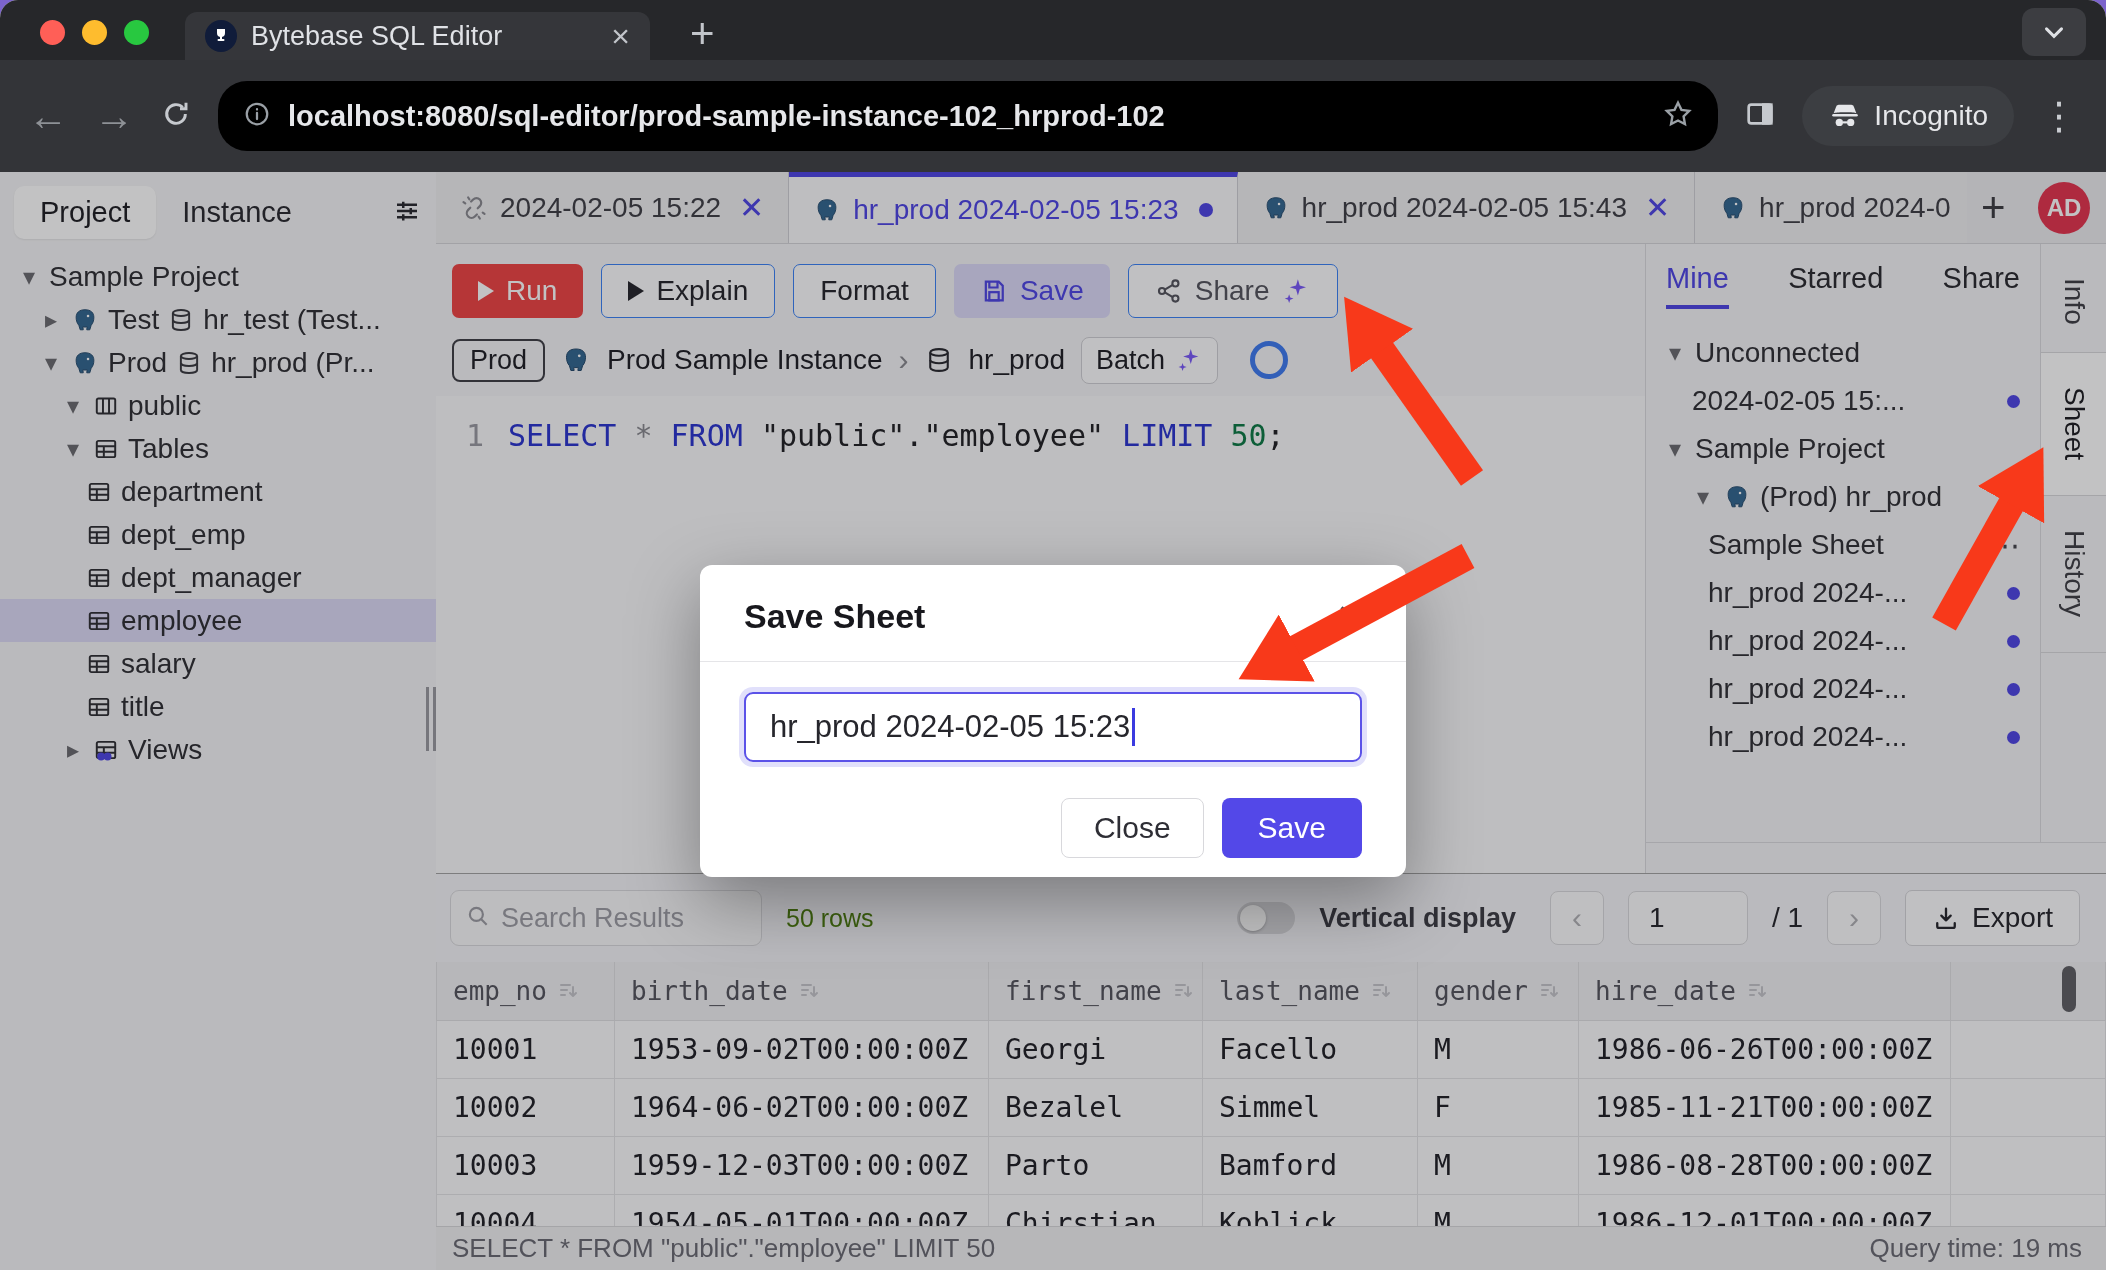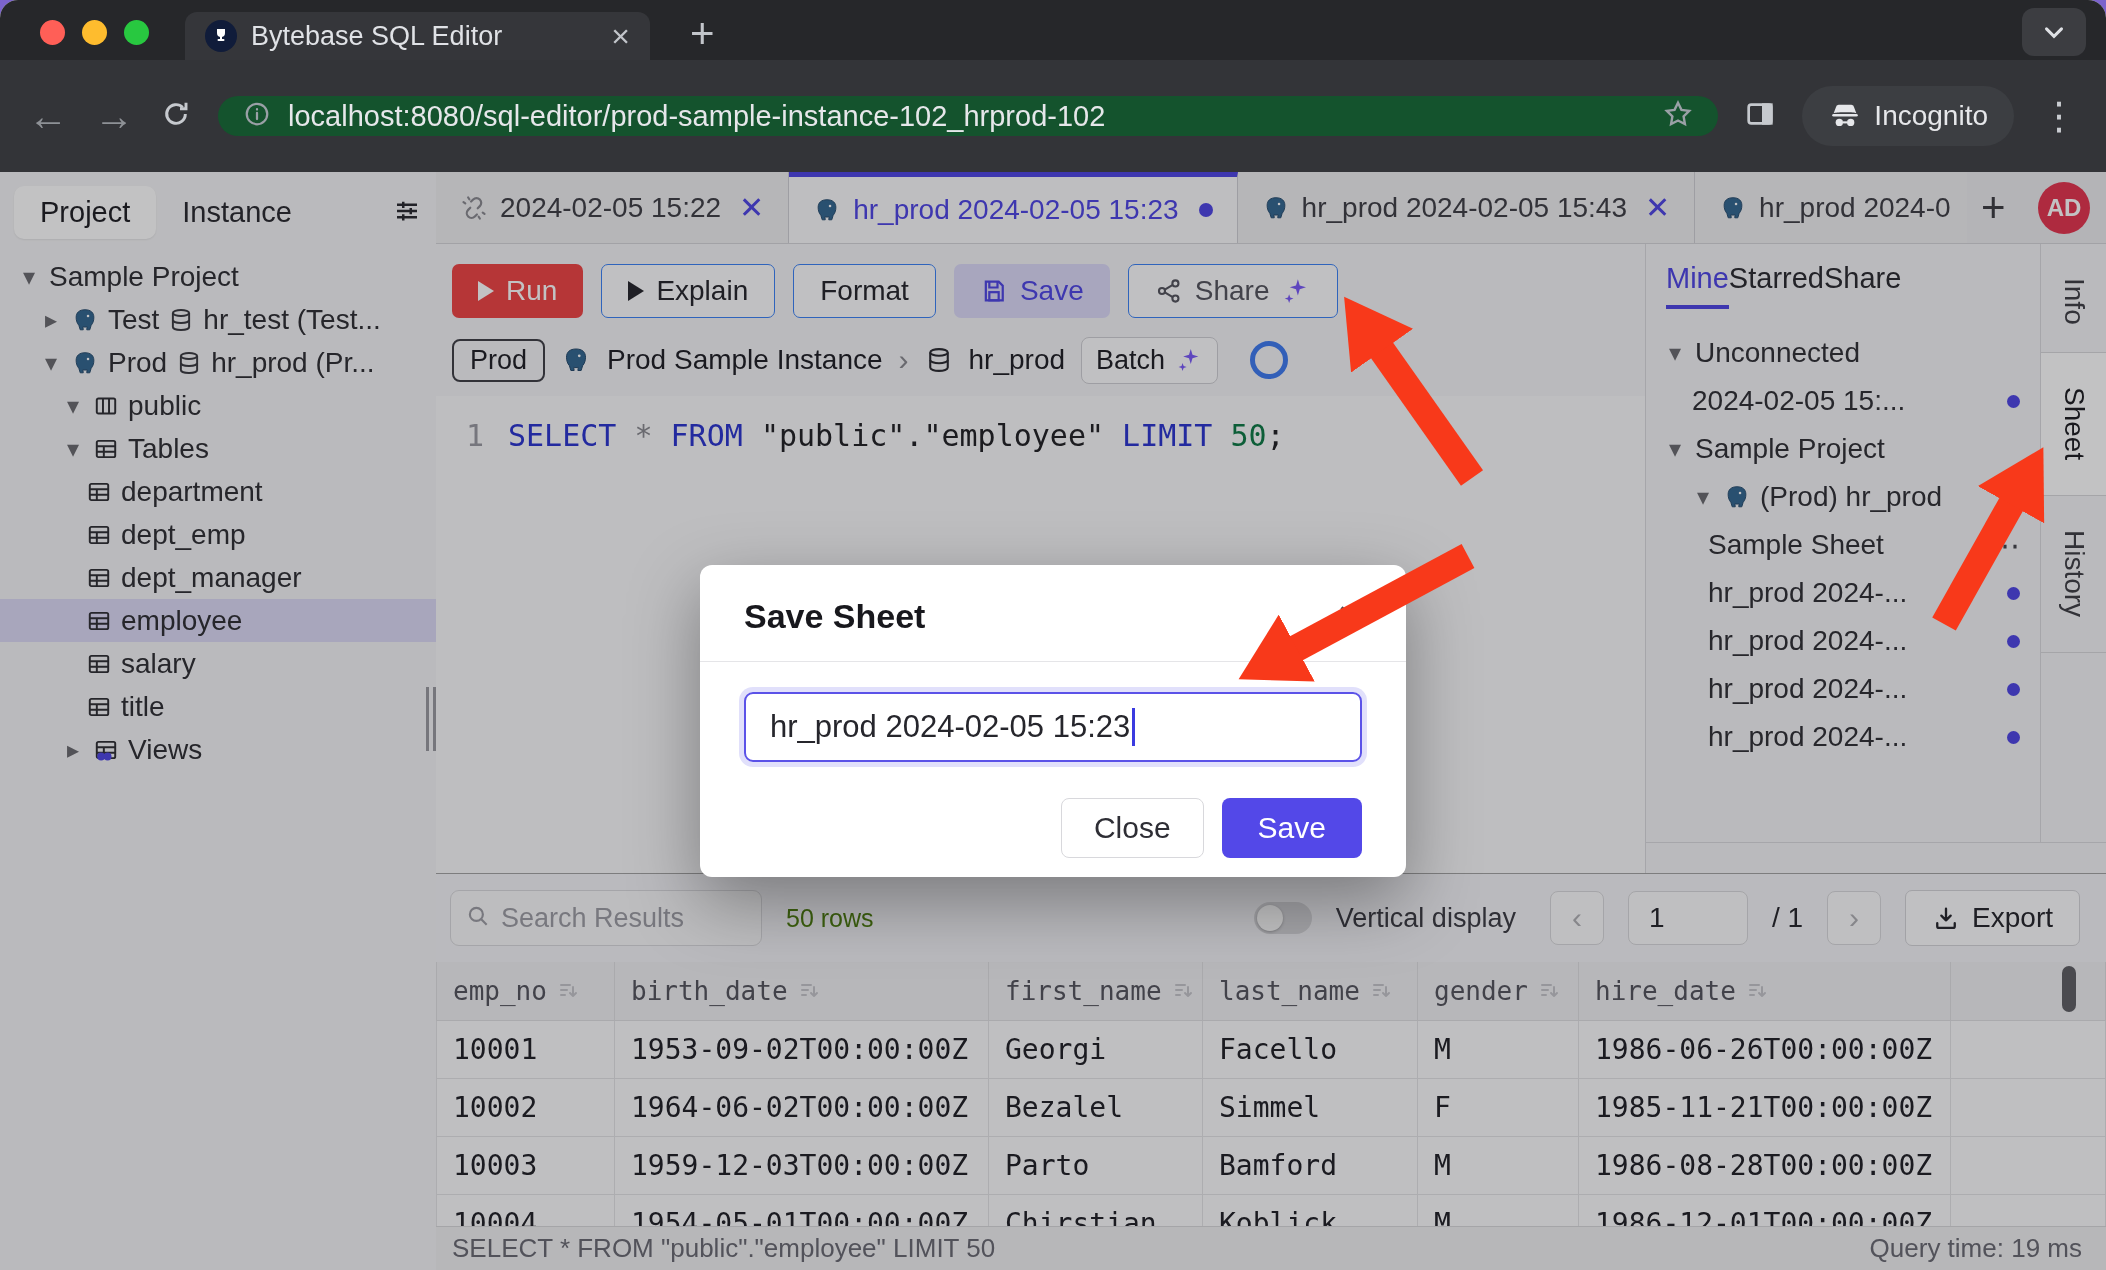--- a/index.html
+++ b/index.html
@@ -12,21 +12,21 @@
   .light { width:25px; height:25px; border-radius:50%; }
   .l-red{background:#ff5f57}.l-yel{background:#febc2e}.l-grn{background:#28c840}
   .btab { position:absolute; left:185px; top:12px; width:465px; height:48px; background:#35363a; border-radius:12px 12px 0 0; display:flex; align-items:center; padding:0 20px; gap:14px; }
   .favicon { width:32px; height:32px; border-radius:50%; background:#101c3a; display:flex; align-items:center; justify-content:center; flex:0 0 auto;}
   .btab-title { color:#e0e2e6; font-size:27px; flex:1; white-space:nowrap; overflow:hidden; }
   .btab-close { color:#c2c5ca; font-size:32px; line-height:1; }
   .newtab { position:absolute; left:690px; top:10px; color:#c2c5ca; font-size:42px; font-weight:300; }
   .tabsearch { position:absolute; right:20px; top:8px; width:64px; height:48px; background:#3c3d41; border-radius:12px; display:flex; align-items:center; justify-content:center; color:#dfe1e5; }
   .urlrow { position:absolute; left:0; top:60px; width:2106px; height:112px; background:#333438; display:flex; align-items:center; padding:0 28px; gap:26px; }
   .navic { font-size:40px; color:#8e9196; }
-  .omni { flex:1; height:40px; background:#14532d; border-radius:29px; display:flex; align-items:center; padding:0 24px; gap:16px; }
+  .omni { flex:1; height:70px; background:#000000; border-radius:29px; display:flex; align-items:center; padding:0 24px; gap:16px;font-weight:bold; }
   .omni-url { color:#e6e7ea; font-size:29px; flex:1; white-space:nowrap; overflow:hidden; }
   .incog { height:60px; background:#3c3e42; border-radius:30px; display:flex; align-items:center; gap:12px; padding:0 26px; color:#e6e7ea; font-size:28px; }
   .dots { color:#c9ccd1; font-size:38px; letter-spacing:0; }
 
   
   .app { position:absolute; left:0; top:172px; width:2106px; height:1098px; background:#f5f5f7; }
 
   
   .lsb { position:absolute; left:0; top:0; width:436px; height:1098px; background:#f5f5f7; }
   .lsb-head { display:flex; align-items:center; padding:14px 14px 0 14px; gap:8px; }
@@ -68,21 +68,21 @@
   .crumb-sep { color:#8a8a90; font-size:30px; }
   .batch-chip { border:1.5px solid #cfcfd4; background:#fdfdfe; border-radius:8px; padding:7px 14px; display:flex; align-items:center; gap:10px; font-size:27px; }
   .assist-ring { width:38px; height:38px; border:5px solid #3f7bf0; border-radius:50%; margin-left:16px; }
   .code { position:absolute; left:0; top:152px; right:0; bottom:0; background:#fafafb; font-family:"DejaVu Sans Mono",monospace; font-size:30px; padding-top:22px; }
   .codeline { display:flex; }
   .gutter { width:72px; text-align:right; color:#9a9aa2; padding-right:24px; flex:0 0 auto; }
   .kw{color:#2b35cf}.op{color:#8a8a90}.num{color:#0e7a46}.id{color:#222226}
 
   
   .spanel { position:absolute; left:1646px; top:72px; width:394px; height:599px; background:#f5f5f7; border-bottom:1px solid #dadade; }
-  .sp-tabs { display:flex; align-items:flex-start; padding:18px 20px 0 20px; font-size:29px; color:#2b2b31; }
+  .sp-tabs { display:flex; align-items:flex-start; justify-content:space-between; padding:18px 20px 0 20px; font-size:29px; color:#2b2b31; }
   .sp-tab-active { color:#4f46e5; border-bottom:4px solid #4f46e5; padding-bottom:10px; }
   .sp-search { display:flex; align-items:center; gap:14px; margin:22px 16px 0 16px; }
   .sp-search .search-box { margin:0; flex:1; min-width:0; }
   .sp-tree { margin-top:20px; }
   .srow { display:flex; align-items:center; height:48px; gap:9px; font-size:28px; color:#303036; padding-right:20px; white-space:nowrap; }
   .srow .dot { width:13px; height:13px; border-radius:50%; background:#4f46e5; margin-left:auto; flex:0 0 auto;}
   .srow .more { margin-left:auto; color:#46464d; font-size:30px; }
   .sp0{padding-left:18px}.sp1{padding-left:46px}.sp2{padding-left:62px}
 
   
@@ -93,21 +93,21 @@
   .rc-hist { height:157px; border-bottom:1px solid #d8d8db; }
 
   
   .results { position:absolute; left:436px; top:701px; width:1670px; height:397px; background:#f5f5f8; border-top:1px solid #a3a3a3; }
   .res-toolbar { display:flex; align-items:center; height:88px; padding:0 26px 0 14px; gap:24px; }
   .res-search { width:312px; }
   .rowcount { font-size:25px; color:#4d7c0f; }
   .spacer { flex:1; }
   .toggle { width:58px; height:32px; border-radius:16px; background:#d7d7db; position:relative; flex:0 0 auto;}
   .knob { position:absolute; left:3px; top:3px; width:26px; height:26px; border-radius:50%; background:#fff; box-shadow:0 1px 3px rgba(0,0,0,.25); }
-  .tog-label { font-size:27px; color:#3c3c44; margin-right:10px; }
+  .tog-label { font-size:27px; color:#3c3c44; margin-right:10px;font-weight:bold; }
   .pagebtn { width:54px; height:54px; border:1px solid #d9d9dc; border-radius:8px; background:#fbfbfc; color:#b0b0b5; font-size:30px; display:flex; align-items:center; justify-content:center; }
   .pageinput { width:120px; height:54px; border:1px solid #d9d9dc; border-radius:8px; background:#fbfbfc; font-size:28px; color:#26262c; padding-left:20px; outline:none; font-family:"Liberation Sans",sans-serif; }
   .pagetotal { font-size:28px; color:#26262c; }
   .btn-export { background:#fdfdfe; border:1px solid #d4d4d8; color:#26262c; height:56px; }
   .gridwrap { position:absolute; left:0; top:88px; right:0; bottom:44px; overflow:hidden; }
   table.grid { border-collapse:collapse; table-layout:fixed; width:1670px; font-family:"DejaVu Sans Mono",monospace; }
   .grid th { background:#f0f0f3; color:#55555e; font-weight:normal; font-size:26px; text-align:left; height:58px; padding-left:16px; border:1px solid #dfdfe2; border-top:none; }
   .grid td { background:#fbfbfc; color:#202027; font-size:28px; height:58px; padding-left:16px; border:1px solid #e3e3e6; white-space:nowrap; overflow:hidden; }
   .thflex { display:flex; align-items:center; gap:10px; }
   .sorti { color:#c5c5ca; flex:0 0 auto; }

